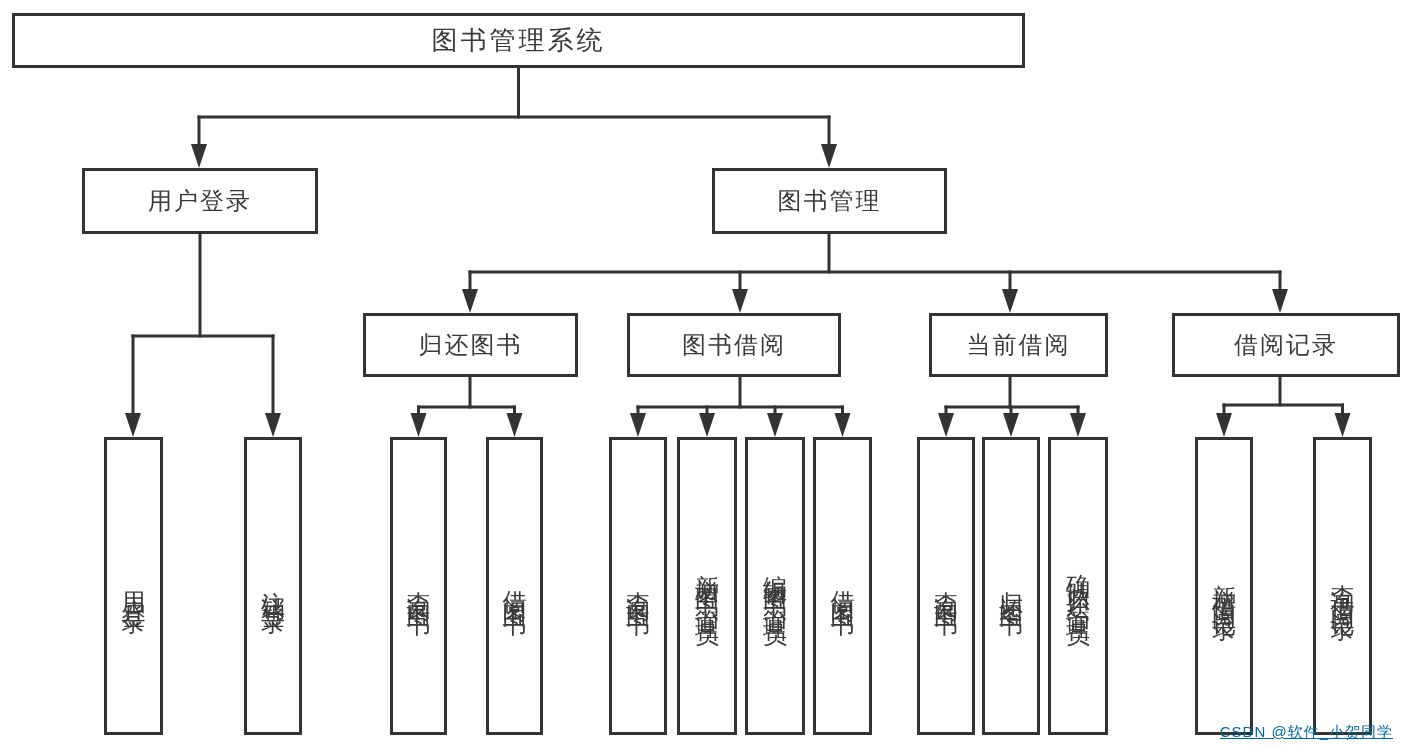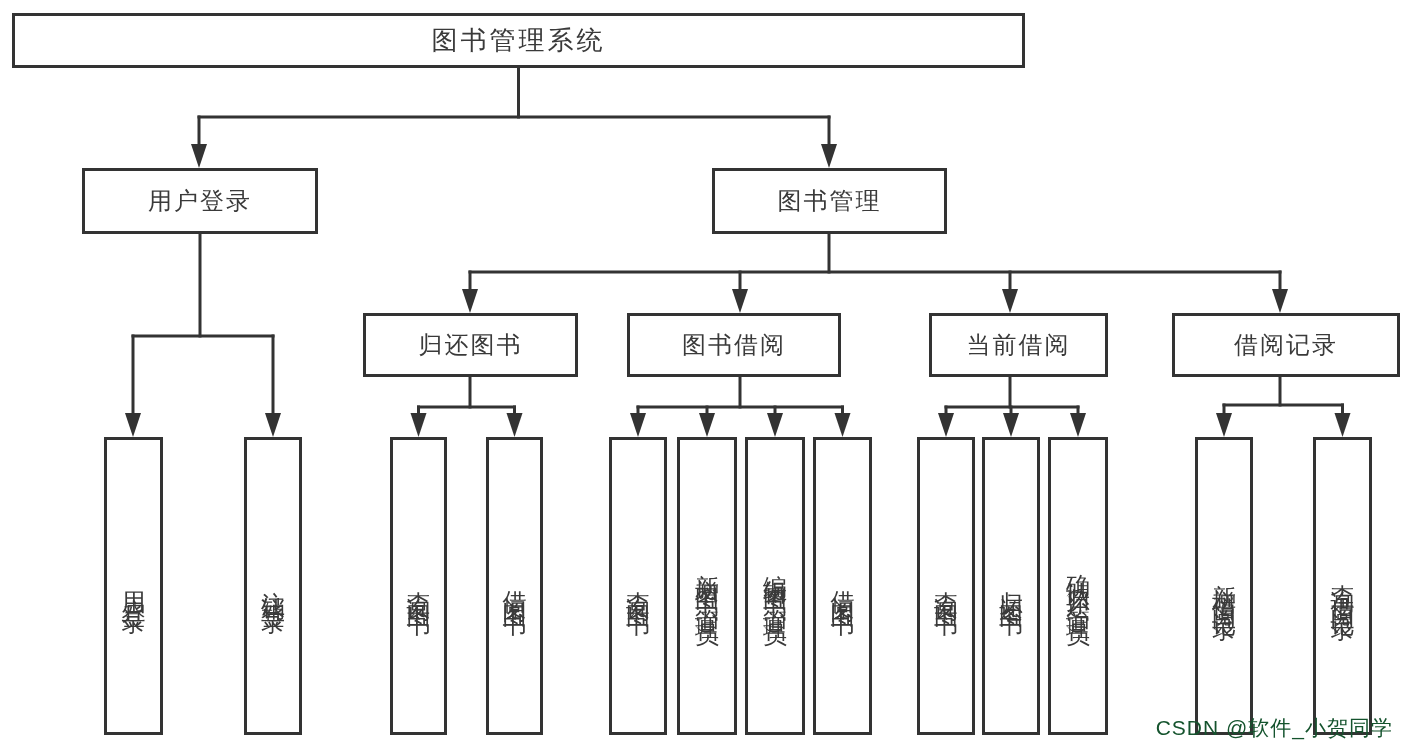--- a/index.html
+++ b/index.html
@@ -40,24 +40,25 @@
     writing-mode: vertical-rl;
     text-orientation: mixed;
     font-size: 24px;
     letter-spacing: 7px;
     line-height: 1;
   }
   .watermark {
     position: absolute;
     right: 12px;
     bottom: 5px;
-    font-size: 21px;
-    color: #14532d;
+    font-size: 15px;
+    color: #0369a1;
     letter-spacing: 1px;
     white-space: nowrap;
+    text-decoration: underline;
   }
 </style>
 </head>
 <body>
 
 <div class="canvas">
 
   <svg class="connectors" viewBox="0 0 1405 747" xmlns="http://www.w3.org/2000/svg">
     <g stroke="#333333" stroke-width="3" stroke-linecap="square" fill="#333333">
 

